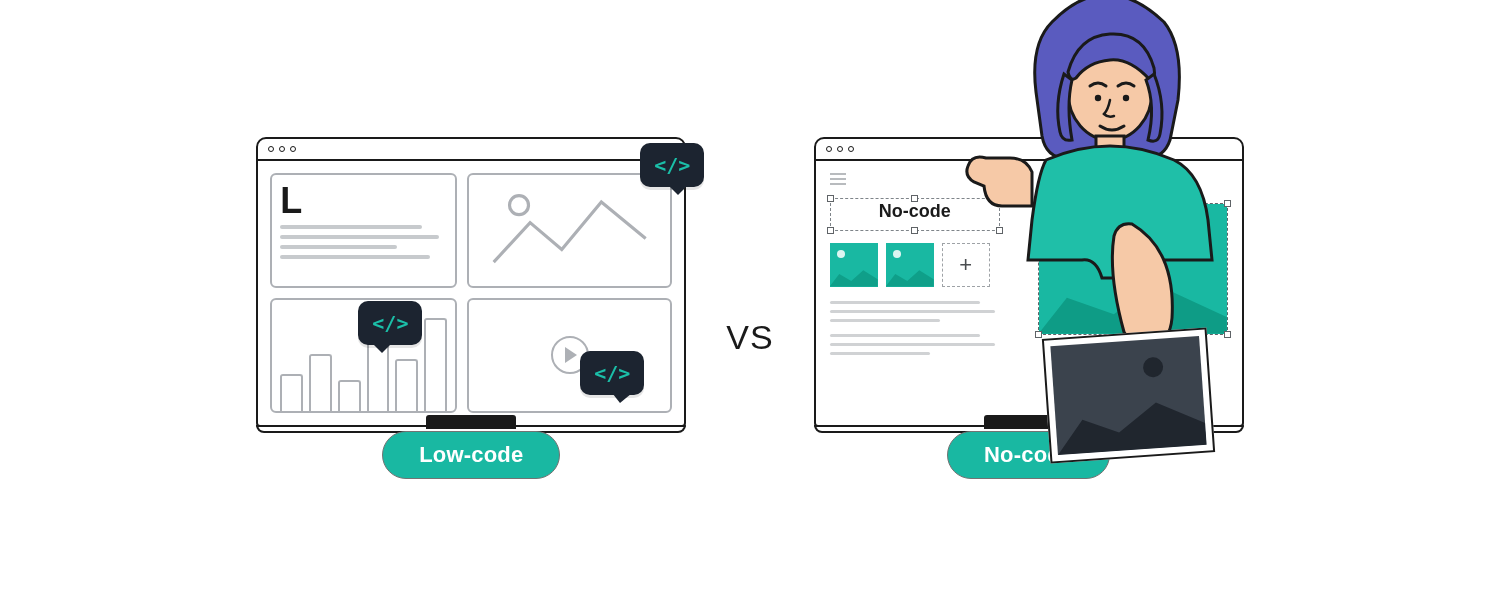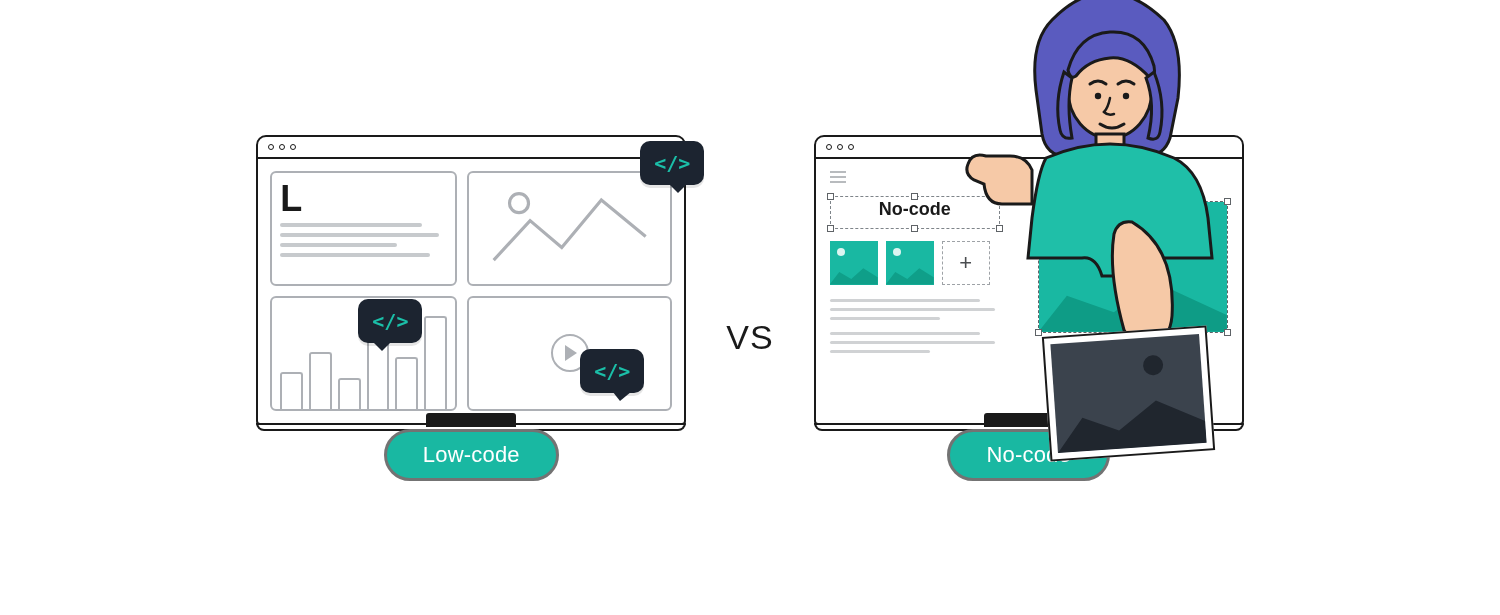--- a/index.html
+++ b/index.html
@@ -64,23 +64,23 @@
     left: 50%; transform: translateX(-50%);
     top: -12px;
     width: 90px; height: 14px;
     background: #1a1a1a;
     border-radius: 3px 3px 0 0;
   }
   .pill {
     margin-top: -2px;
     padding: 10px 36px;
     border-radius: 999px;
-    border: 3px solid #737373;
+    border: 1px solid #737373;
     color: #ffffff;
-    font-weight: 400;
+    font-weight: 700;
     font-size: 22px;
     letter-spacing: 0.2px;
     z-index: 5;
     position: relative;
   }
 
   
   .left-grid {
     display: grid;
     grid-template-columns: 1fr 1.1fr;

